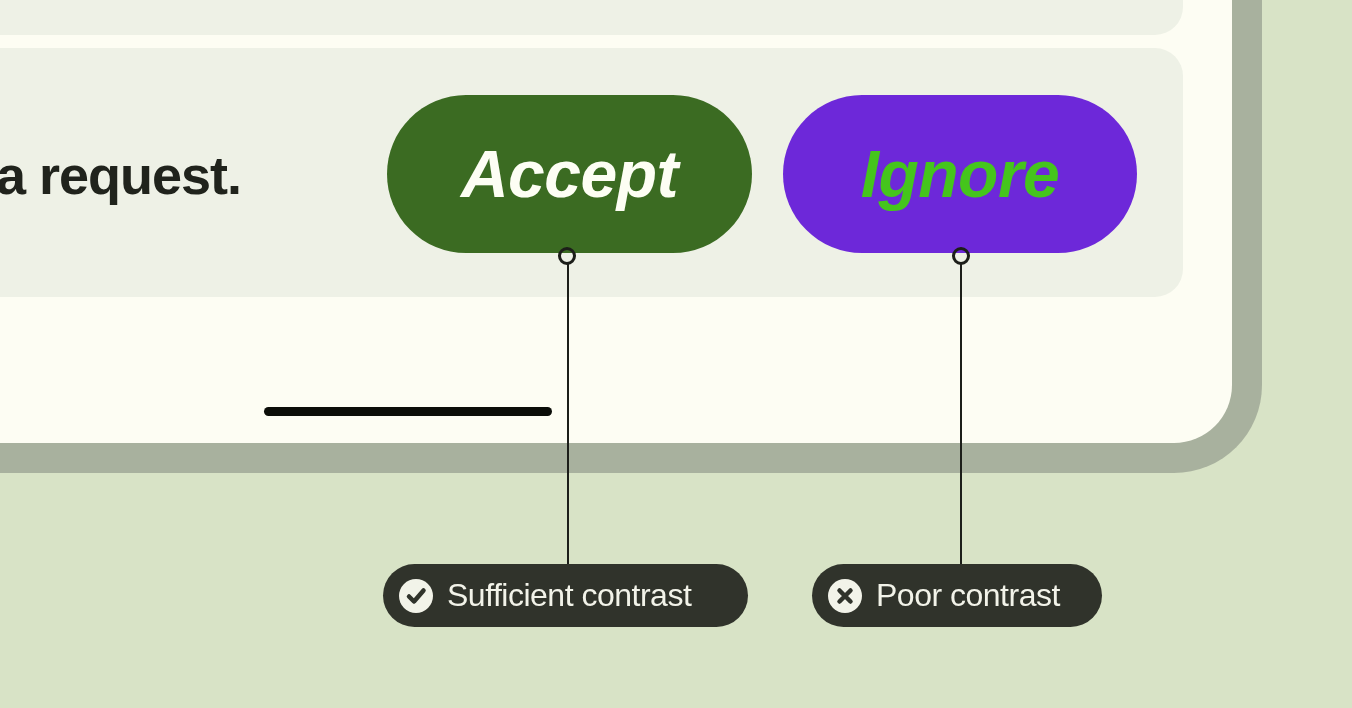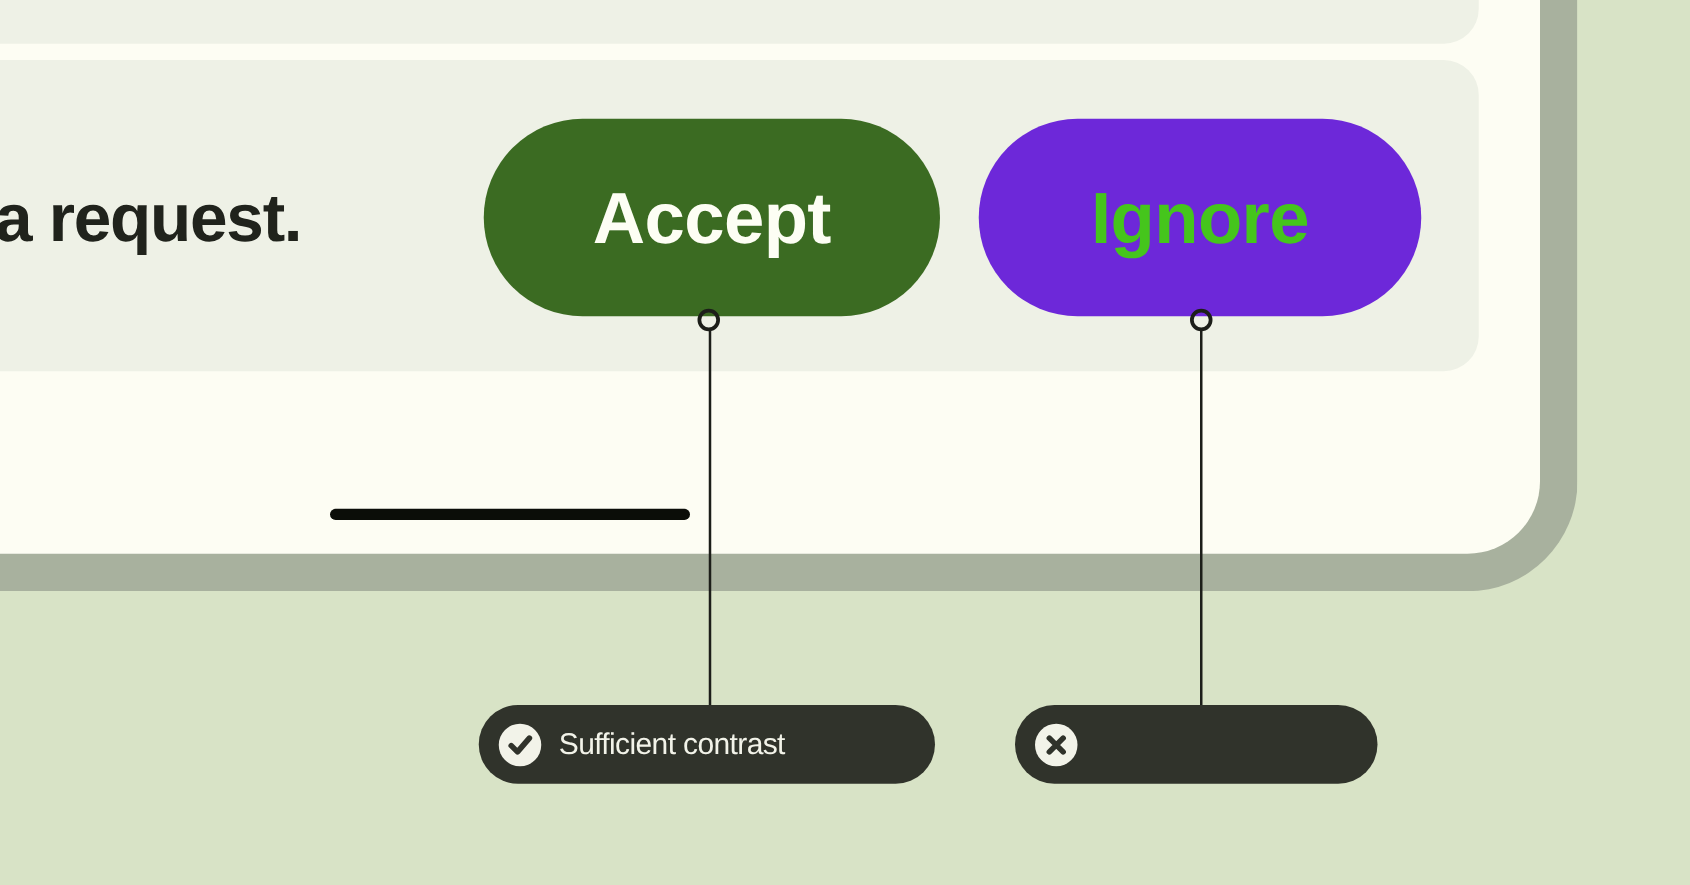--- a/index.html
+++ b/index.html
@@ -44,24 +44,25 @@
   .pill-button {
     position: absolute;
     top: 95px;
     height: 158px;
     border-radius: 79px;
     border: none;
     display: flex;
     align-items: center;
     justify-content: center;
     font-family: "Liberation Sans", sans-serif;
-    font-size: 58px;
+    font-size: 66px;
     font-weight: 700;
     letter-spacing: -0.5px;
     padding: 0;
+    font-style: italic;
   }
   .btn-accept { left: 387px; width: 365px; background: #3b6b22; color: #fdfef4; }
   .btn-ignore { left: 783px; width: 354px; background: #a9fcfb; color: #45c51c; }
 
   .indicator-bar {
     position: absolute;
     left: 264px; top: 407px;
     width: 288px; height: 9px;
     border-radius: 5px;
     background: #0b0d08;
@@ -88,21 +89,21 @@
 
   .annotation-pill {
     position: absolute;
     top: 564px;
     height: 63px;
     border-radius: 32px;
     background: #30332b;
     color: #f2f3e9;
     display: flex;
     align-items: center;
-    font-size: 24px;
+    font-size: 32px;
     font-weight: 500;
     letter-spacing: -0.5px;
     white-space: nowrap;
   }
   .annotation-1 { left: 383px; width: 365px; }
   .annotation-2 { left: 812px; width: 290px; }
   .annotation-icon {
     width: 34px; height: 34px;
     border-radius: 50%;
     background: #f2f3e9;
@@ -155,15 +156,16 @@
     </span>
     <span>Sufficient contrast</span>
   </div>
 
   <div class="annotation-pill annotation-2" style="background: rgb(48, 51, 43); color: rgb(242, 243, 233);">
     <span class="annotation-icon" style="background: rgb(242, 243, 233);">
       <svg width="34" height="34" viewBox="0 0 34 34">
         <path d="M 11.5 11.5 L 22.5 22.5 M 22.5 11.5 L 11.5 22.5"></path>
       </svg>
     </span>
+    <span>Poor contrast</span>
   </div>
 
 </div>
 
 </body></html>

